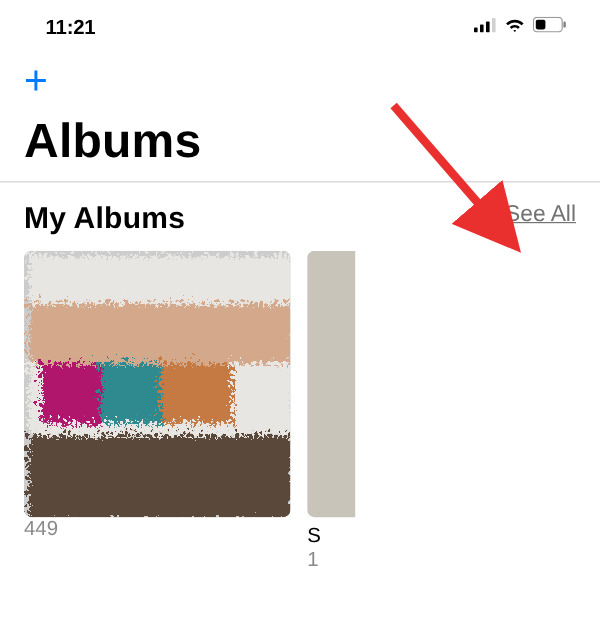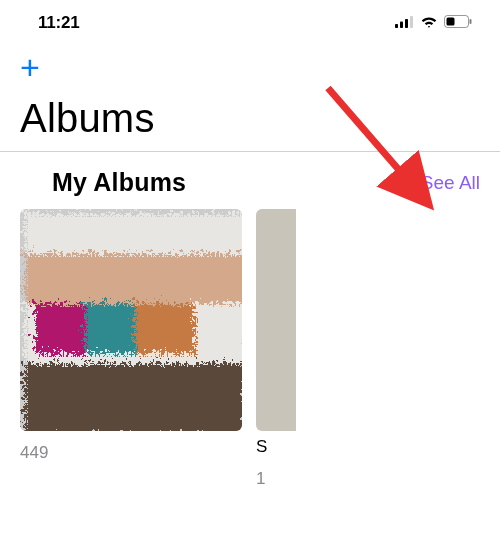--- a/index.html
+++ b/index.html
@@ -34,46 +34,46 @@
     .add-button {
       color: #007aff;
       font-size: 34px;
       font-weight: 300;
       line-height: 1;
       display: inline-block;
       cursor: pointer;
     }
     .page-title {
       font-size: 40px;
-      font-weight: 400;
+      font-weight: 700;
       padding: 12px 20px 10px 20px;
       letter-spacing: 0.2px;
     }
     .divider {
       height: 1px;
       background: #d1d1d4;
       margin: 0;
     }
     .section-header {
       display: flex;
       justify-content: space-between;
-      align-items: center;
+      align-items: flex-start;
       padding: 16px 20px 12px 20px;
-      margin-left: 32px;
     }
     .section-title {
       font-size: 25px;
       font-weight: 800;
       letter-spacing: 0.2px;
     }
     .see-all {
-      color: #8b5cf6;
+      color: #737373;
       font-size: 19px;
       font-weight: 400;
       cursor: pointer;
+      text-decoration: underline;
     }
     .albums-scroll {
       display: flex;
       gap: 14px;
       padding: 0 20px;
       overflow: hidden;
       width: 560px;
     }
     .album {
       flex: 0 0 auto;
@@ -98,21 +98,21 @@
     }
     .album-title {
       font-size: 17px;
       font-weight: 400;
       margin-top: 6px;
       color: #000;
     }
     .album-count {
       font-size: 17px;
       color: #8a8a8e;
-      margin-top: 12px;
+      margin-top: 0px;
     }
     .annotation-arrow {
       position: absolute;
       top: 80px;
       left: 320px;
       pointer-events: none;
       z-index: 10;
     }
   </style>
 </head>

